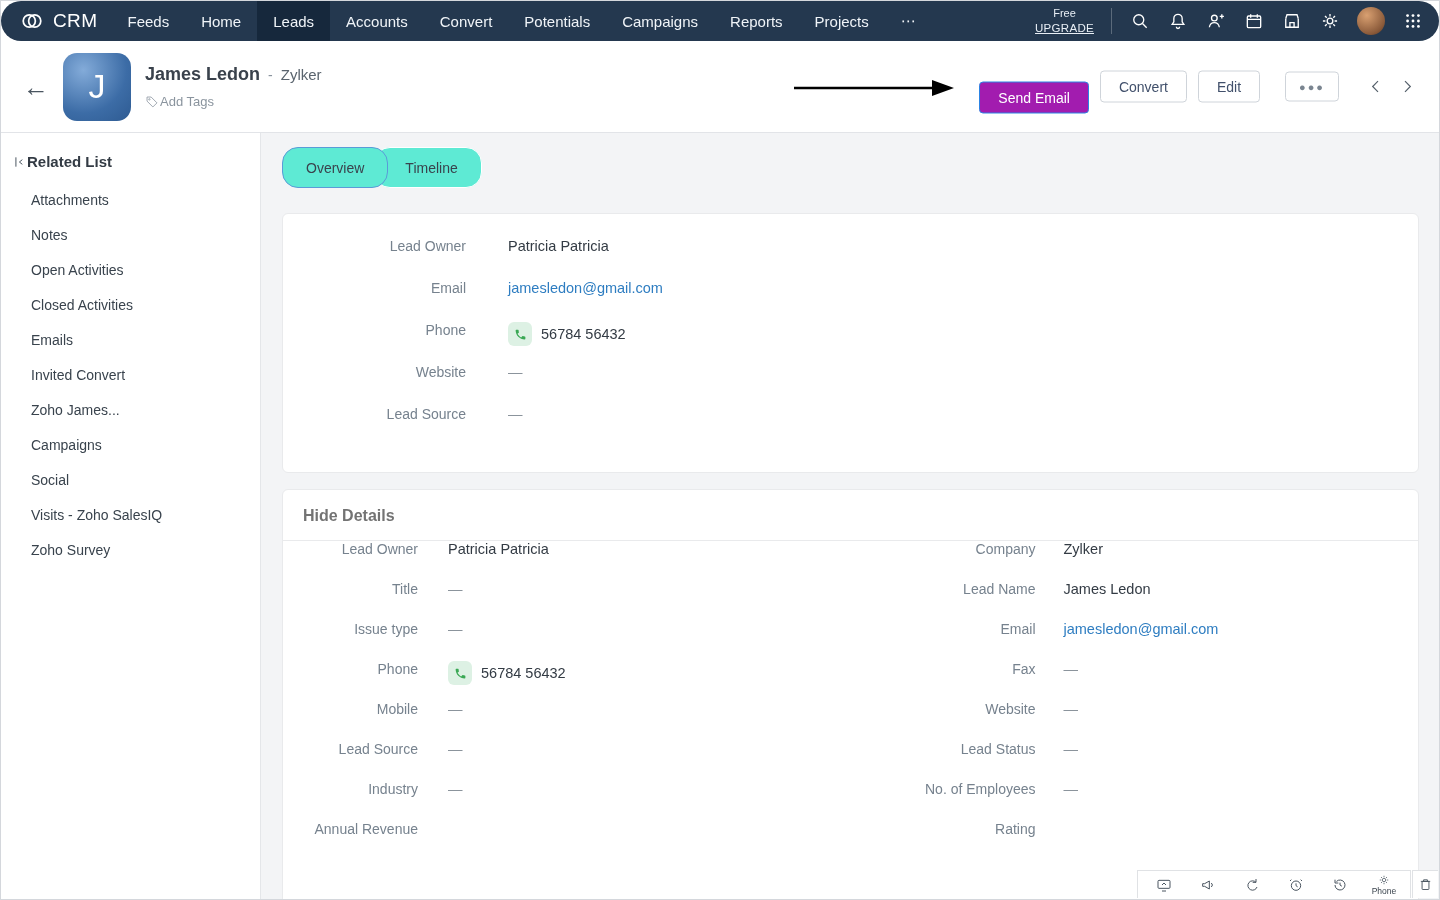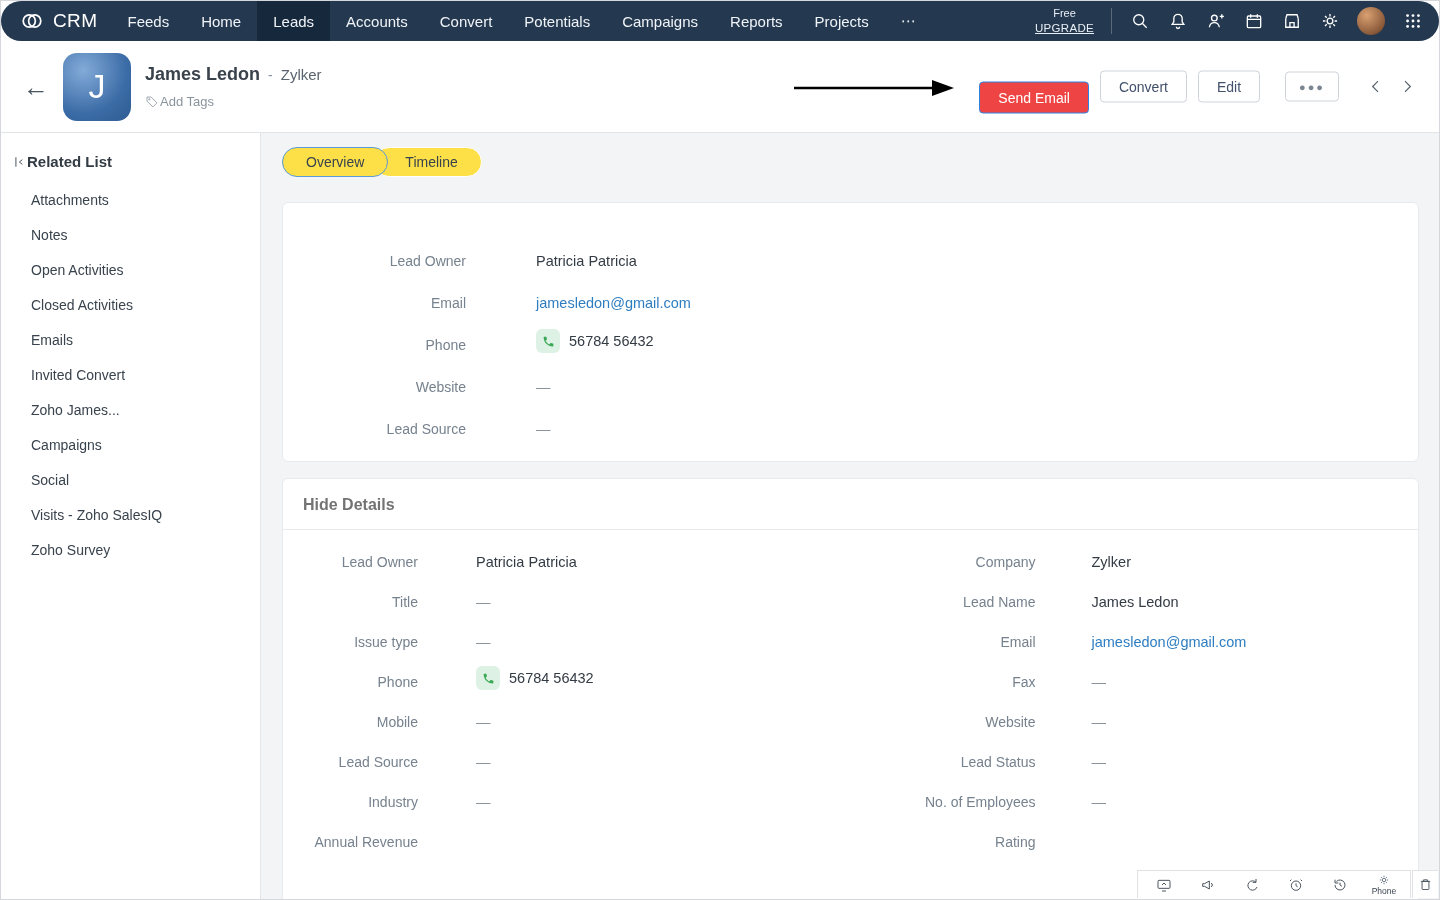--- a/index.html
+++ b/index.html
@@ -30,45 +30,45 @@
   .lead-avatar { width:68px; height:68px; border-radius:14px; background:radial-gradient(circle at 30% 25%, #83abd9, #3c6ca6 62%, #2e5b92); color:#fff; display:flex; align-items:center; justify-content:center; font-size:34px; flex-shrink:0; }
   .lead-meta { margin-left:14px; }
   .lead-name-row { display:flex; align-items:baseline; gap:8px; }
   .lead-name { font-size:18px; font-weight:bold; color:#3a424c; }
   .lead-dash { color:#8a949e; font-size:14px; }
   .lead-company { color:#5a646e; font-size:15px; }
   .add-tags { display:flex; align-items:center; gap:1px; color:#8a949e; font-size:13px; margin-top:9px; cursor:pointer; }
   .add-tags svg { width:14px; height:14px; stroke:#9aa3ac; fill:none; stroke-width:1.6; }
   .actions { position:absolute; right:22px; top:50%; transform:translateY(-50%); display:flex; align-items:center; gap:11px; }
   .btn { height:32px; border-radius:4px; font-size:14px; display:flex; align-items:center; justify-content:center; padding:0 18px; cursor:pointer; white-space:nowrap; }
-  .btn-primary { background:#ef4444; color:#fff; border:1px solid #2b84e4;margin-top:21px; }
+  .btn-primary { background:#a21caf; color:#fff; border:1px solid #2b84e4;margin-top:21px; }
   .btn-secondary { background:#fff; border:1px solid #cfd4da; color:#41506b; }
   .btn-more { background:#fff; border:1px solid #cfd4da; padding:0 13px; font-size:11px; letter-spacing:2px; color:#7a8590; height:30px; margin-left:14px; }
   .chev { width:20px; height:20px; color:#55606b; cursor:pointer; display:flex; align-items:center; justify-content:center; }
   .chev svg { width:16px; height:16px; stroke:#55606b; fill:none; stroke-width:1.8; }
   .chev-left { margin-left:16px; }
   .annotation-arrow { position:absolute; left:793px; top:37px; width:162px; height:20px; pointer-events:none; }
 
   
   .content { flex:1; display:flex; min-height:0; }
   .sidebar { width:260px; background:#fff; border-right:1px solid #e4e6e9; padding:20px 10px 0 30px; flex-shrink:0; }
   .sidebar-title-row { display:flex; align-items:center; margin-left:-18px; margin-bottom:12px; }
   .sidebar-title-row svg { width:14px; height:14px; stroke:#4a5560; fill:none; stroke-width:1.7; flex-shrink:0; }
   .sidebar-title { font-size:15px; font-weight:bold; color:#333b44; }
   .side-item { font-size:14px; color:#39434d; padding:9.5px 0; cursor:pointer; white-space:nowrap; }
 
   .main { flex:1; background:#f3f4f6; padding:14px 20px 0 21px; overflow:hidden; }
   .tabs { display:flex; margin-bottom:25px; position:relative; }
-  .tab { height:30px; display:flex; align-items:center; padding:0 23px; font-size:14px; background:#fde047; color:#3a434d; border:1px solid #fff; border-radius:16px; cursor:pointer; position:relative; }
+  .tab { height:41px; display:flex; align-items:center; padding:0 23px; font-size:14px; background:#5eead4; color:#3a434d; border:1px solid #fff; border-radius:16px; cursor:pointer; position:relative; }
   .tab.active { border-color:#5a9bd8; z-index:2; }
   .tab:not(.active) { margin-left:-14px; padding-left:30px; z-index:1; color:#39434d; }
 
   .card { background:#fff; border-radius:6px; border:1px solid #e9eaec; }
   .quick-card { padding:24px 0; }
-  .field-row { display:flex; align-items:flex-end;gap:28px; }
+  .field-row { display:flex; align-items:flex-start; }
   .quick-card .field-row { height:42px; }
   .quick-card .field-label { width:183px; text-align:right; }
   .quick-card .field-value { margin-left:42px; }
   .field-label { font-size:14px; color:#76828e; flex-shrink:0; }
   .field-value { font-size:14.5px; color:#333b44; display:flex; align-items:center; gap:9px; }
   .field-value.link { color:#2e7dc1; cursor:pointer; }
   .field-value.empty { color:#8b949c; }
   .phone-badge { width:24px; height:24px; border-radius:6px; background:#ddf1e4; display:flex; align-items:center; justify-content:center; flex-shrink:0; }
   .phone-badge svg { width:13px; height:13px; fill:#3aa854; }
 

